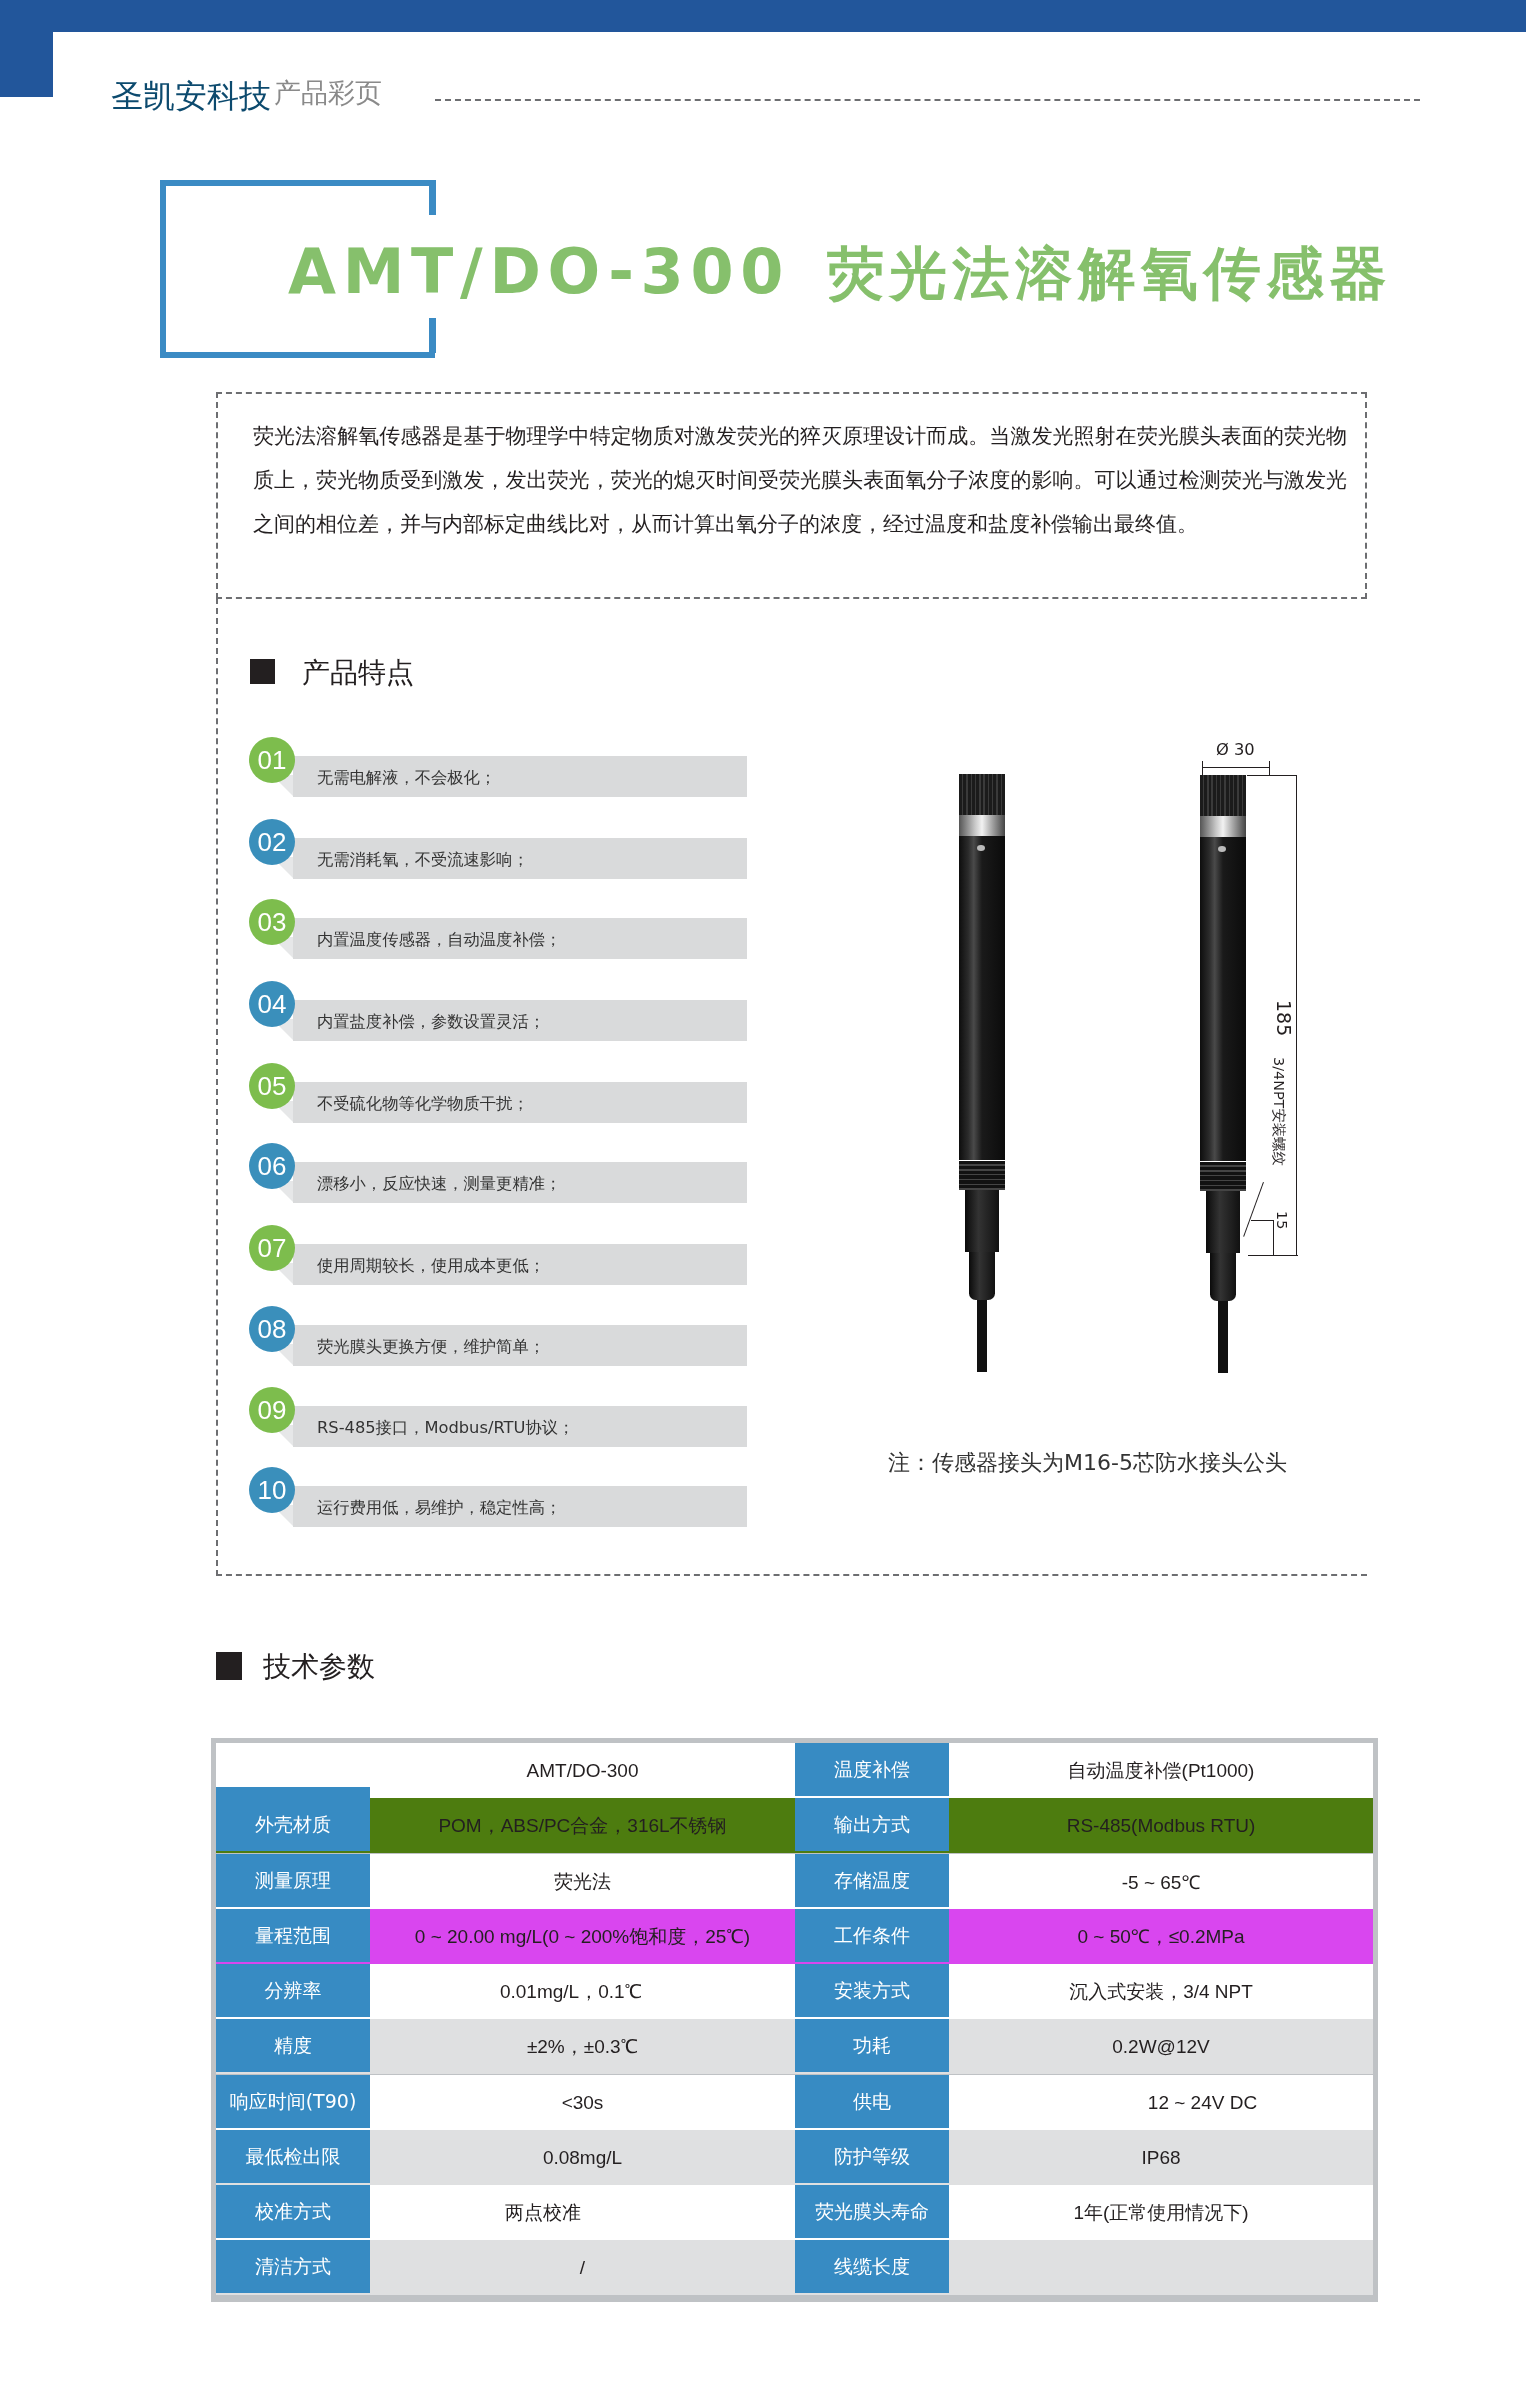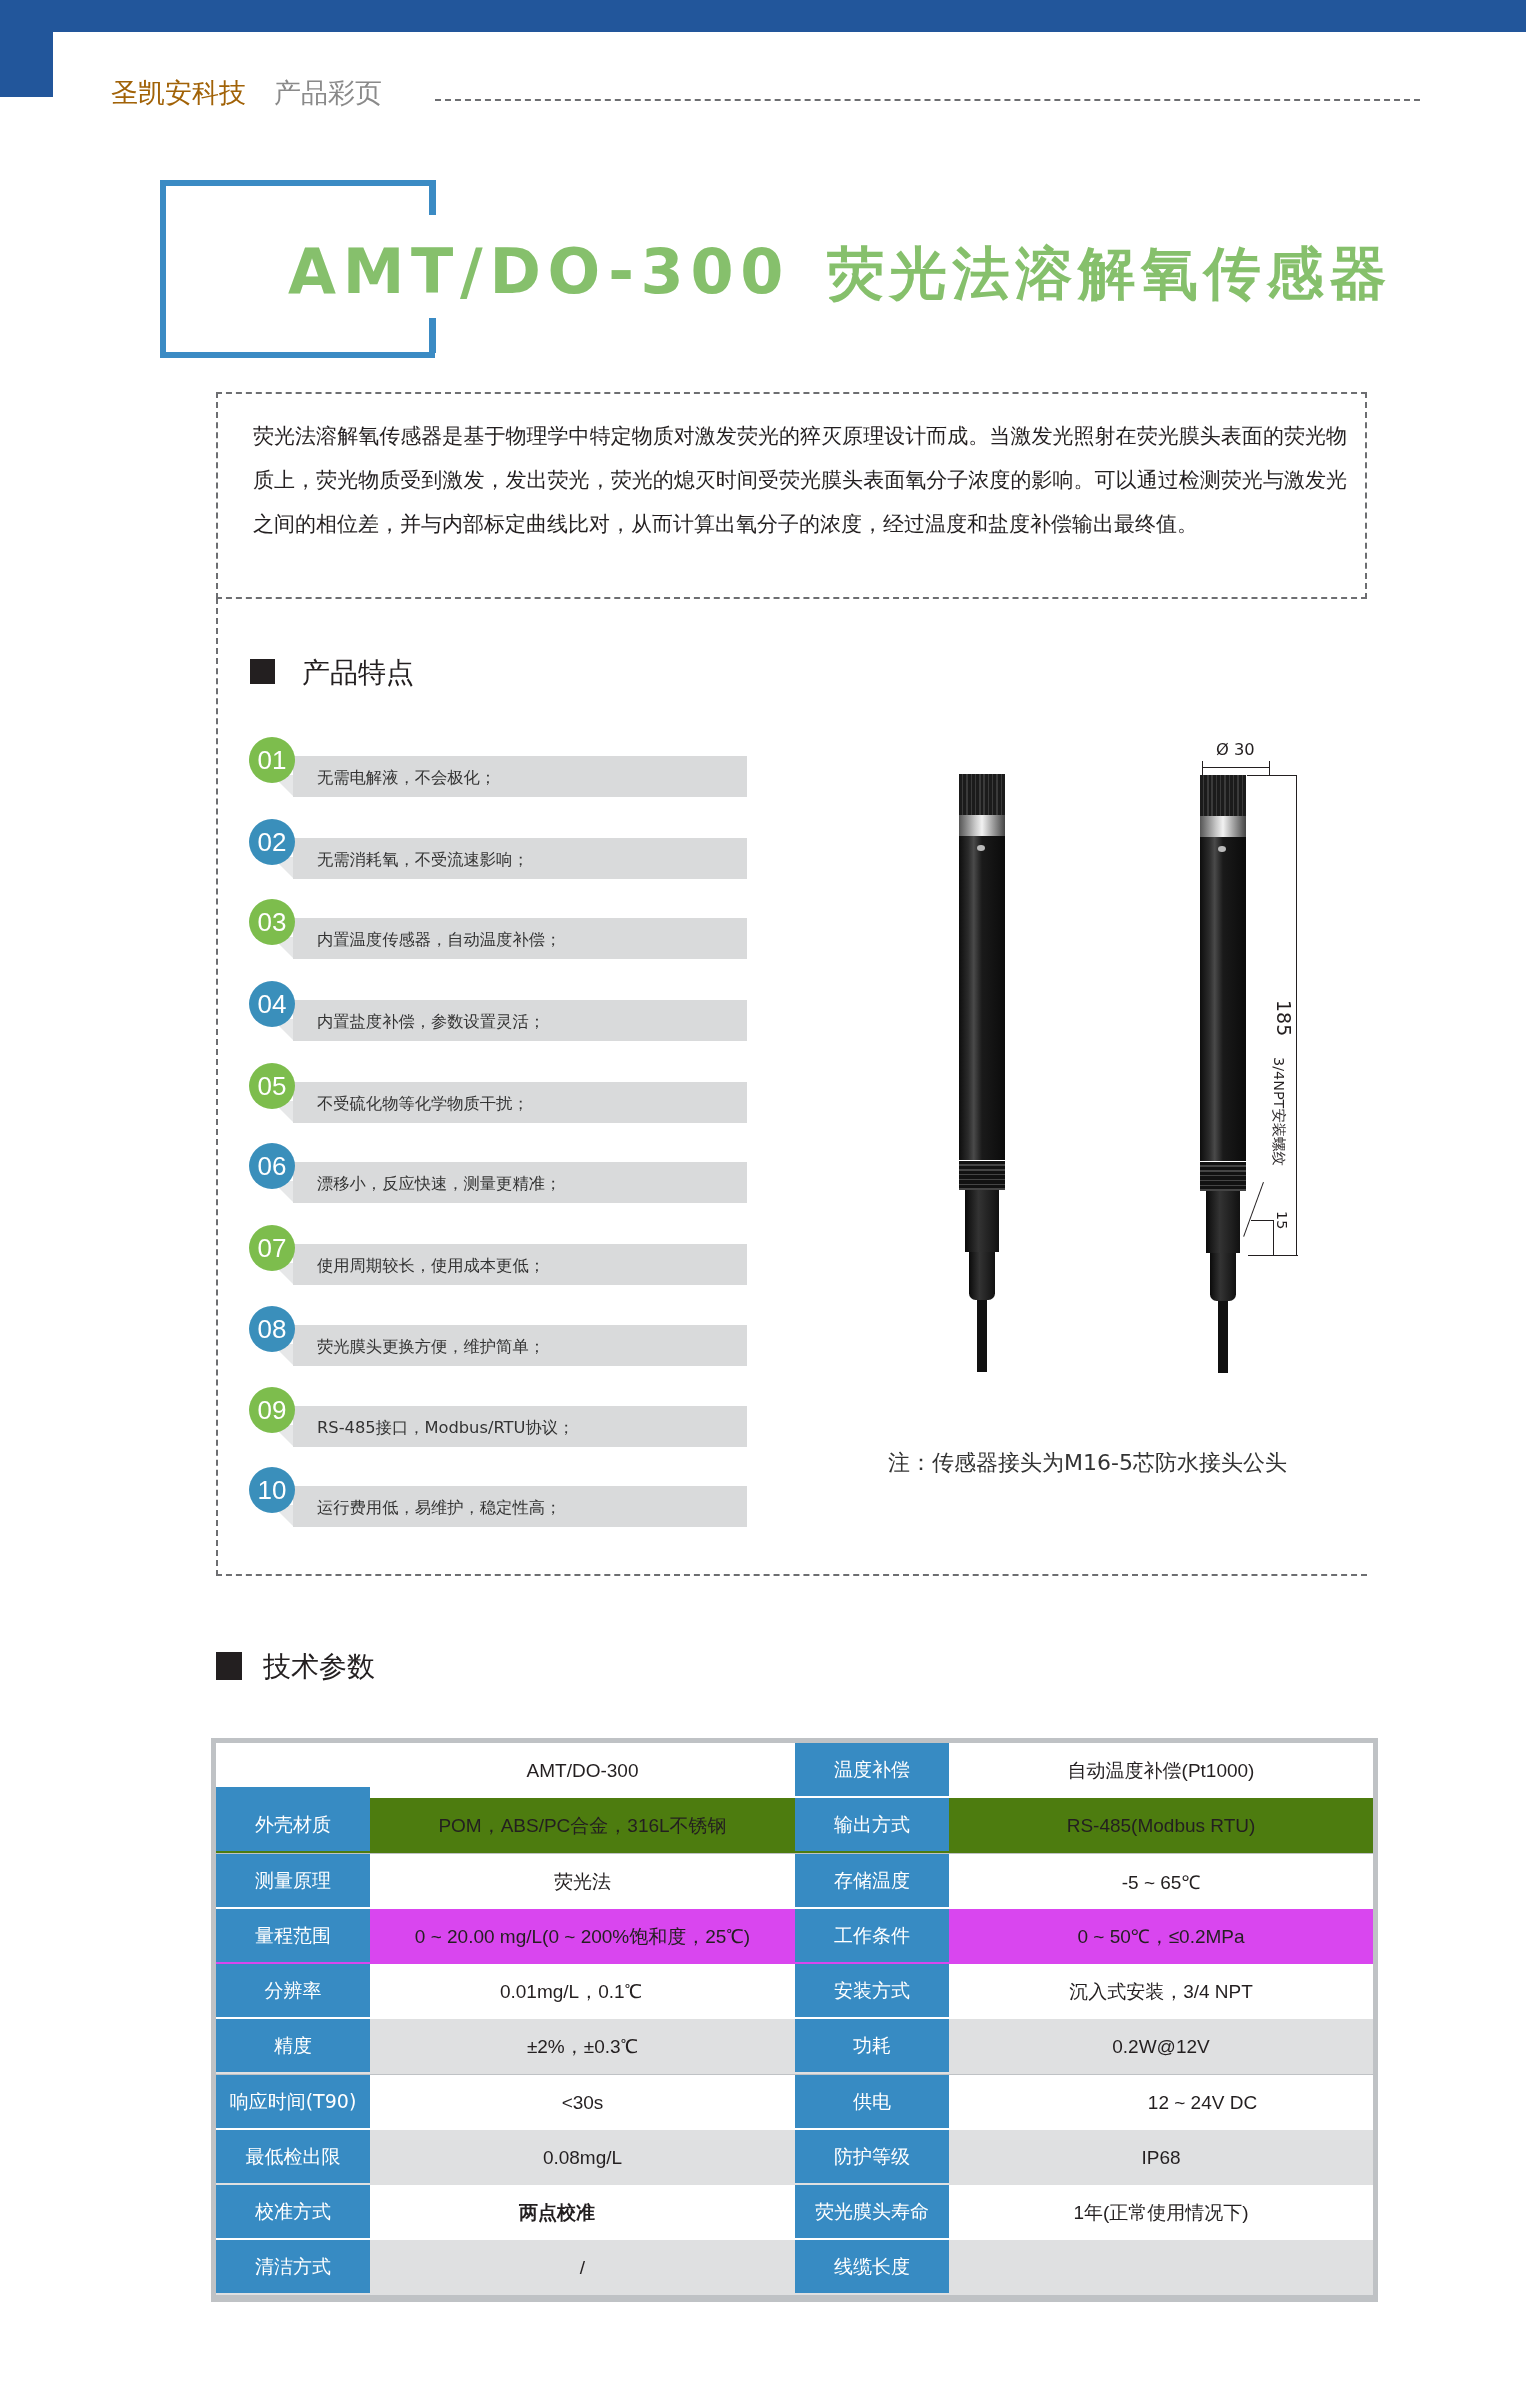--- a/index.html
+++ b/index.html
@@ -1,21 +1,21 @@
 <!DOCTYPE html>
 <html style="font-size:7.7px"><head>
 <meta charset="utf-8">
 <style>
   html,body{margin:0;padding:0;background:#ffffff;}
   body{width:1526px;height:2401px;position:relative;overflow:hidden;font-family:"DejaVu Sans","Liberation Sans",sans-serif;color:#231f20;}
   .abs{position:absolute;}
   
   .topbar{left:0;top:0;width:1526px;height:32px;background:#22569b;}
   .toptab{left:0;top:0;width:53px;height:97px;background:#22569b;}
-  .company{left:111px;top:75px;font-size:27px;color:#a16207;white-space:nowrap;}
+  .company{left:111px;top:75px;font-size:32px;color:#0c4a6e;white-space:nowrap;}
   .subtitle{left:274px;top:75px;font-size:27px;color:#8a8a8a;white-space:nowrap;}
   .hdash{left:435px;top:99px;width:985px;height:0;border-top:2.9px dashed #6d6e71;}
   
   .bracket{left:160px;top:180px;width:269px;height:166px;border:6.7px solid #3b8bc4;border-right:none;}
   .bracket-rt{left:429px;top:180px;width:6.7px;height:35px;background:#3b8bc4;}
   .bracket-rb{left:429px;top:318px;width:6.7px;height:35px;background:#3b8bc4;}
   .model{left:288px;top:235px;font-size:62px;color:#86c06c;font-weight:bold;letter-spacing:6.7px;white-space:nowrap;font-family:"DejaVu Sans",sans-serif;}
   .cname{left:827px;top:236px;font-size:57px;color:#86c06c;font-weight:bold;letter-spacing:5.8px;white-space:nowrap;}
   
   .intro{left:216px;top:392px;width:1151px;height:207px;border:2.9px dashed #6d6e71;box-sizing:border-box;}
@@ -221,21 +221,21 @@
       <div class="tval" style="left:733px;width:507px;">12 ~ 24V DC</div>
     </div>
     <div class="trow" style="top: 387px; background: rgb(223, 224, 225);">
       <div class="tlabel" style="left:0;width:154px;">最低检出限</div>
       <div class="tval" style="left:154px;width:425px;">0.08mg/L</div>
       <div class="tlabel" style="left:579px;width:154px;">防护等级</div>
       <div class="tval" style="left:733px;width:424px;">IP68</div>
     </div>
     <div class="trow" style="top: 442px; background: rgb(255, 255, 255);">
       <div class="tlabel" style="left:0;width:154px;">校准方式</div>
-      <div class="tval" style="left:154px;width:374px;font-weight:bold;">两点校准</div>
+      <div class="tval" style="left:140px;width:374px;">两点校准</div>
       <div class="tlabel" style="left:579px;width:154px;">荧光膜头寿命</div>
       <div class="tval" style="left:733px;width:424px;">1年(正常使用情况下)</div>
     </div>
     <div class="trow" style="top: 497px; background: rgb(223, 224, 225);">
       <div class="tlabel" style="left:0;width:154px;">清洁方式</div>
       <div class="tval" style="left:154px;width:425px;">/</div>
       <div class="tlabel" style="left:579px;width:154px;">线缆长度</div>
     </div>
   </div>
 

